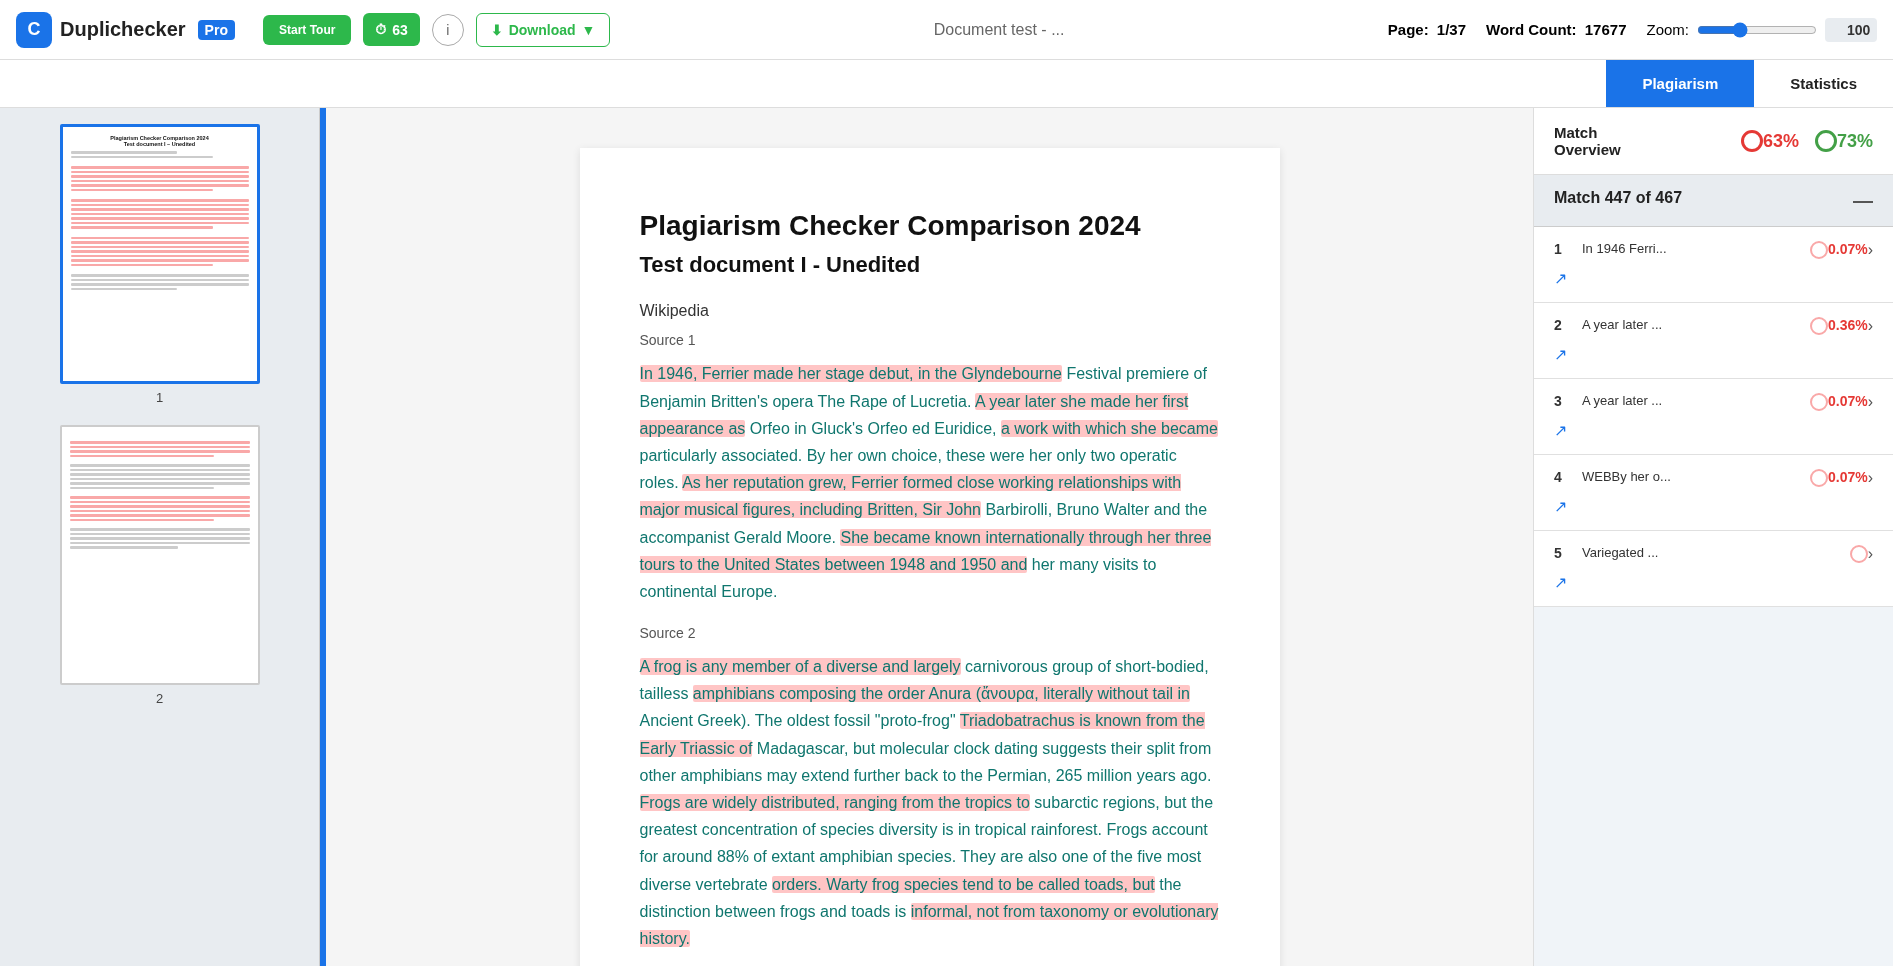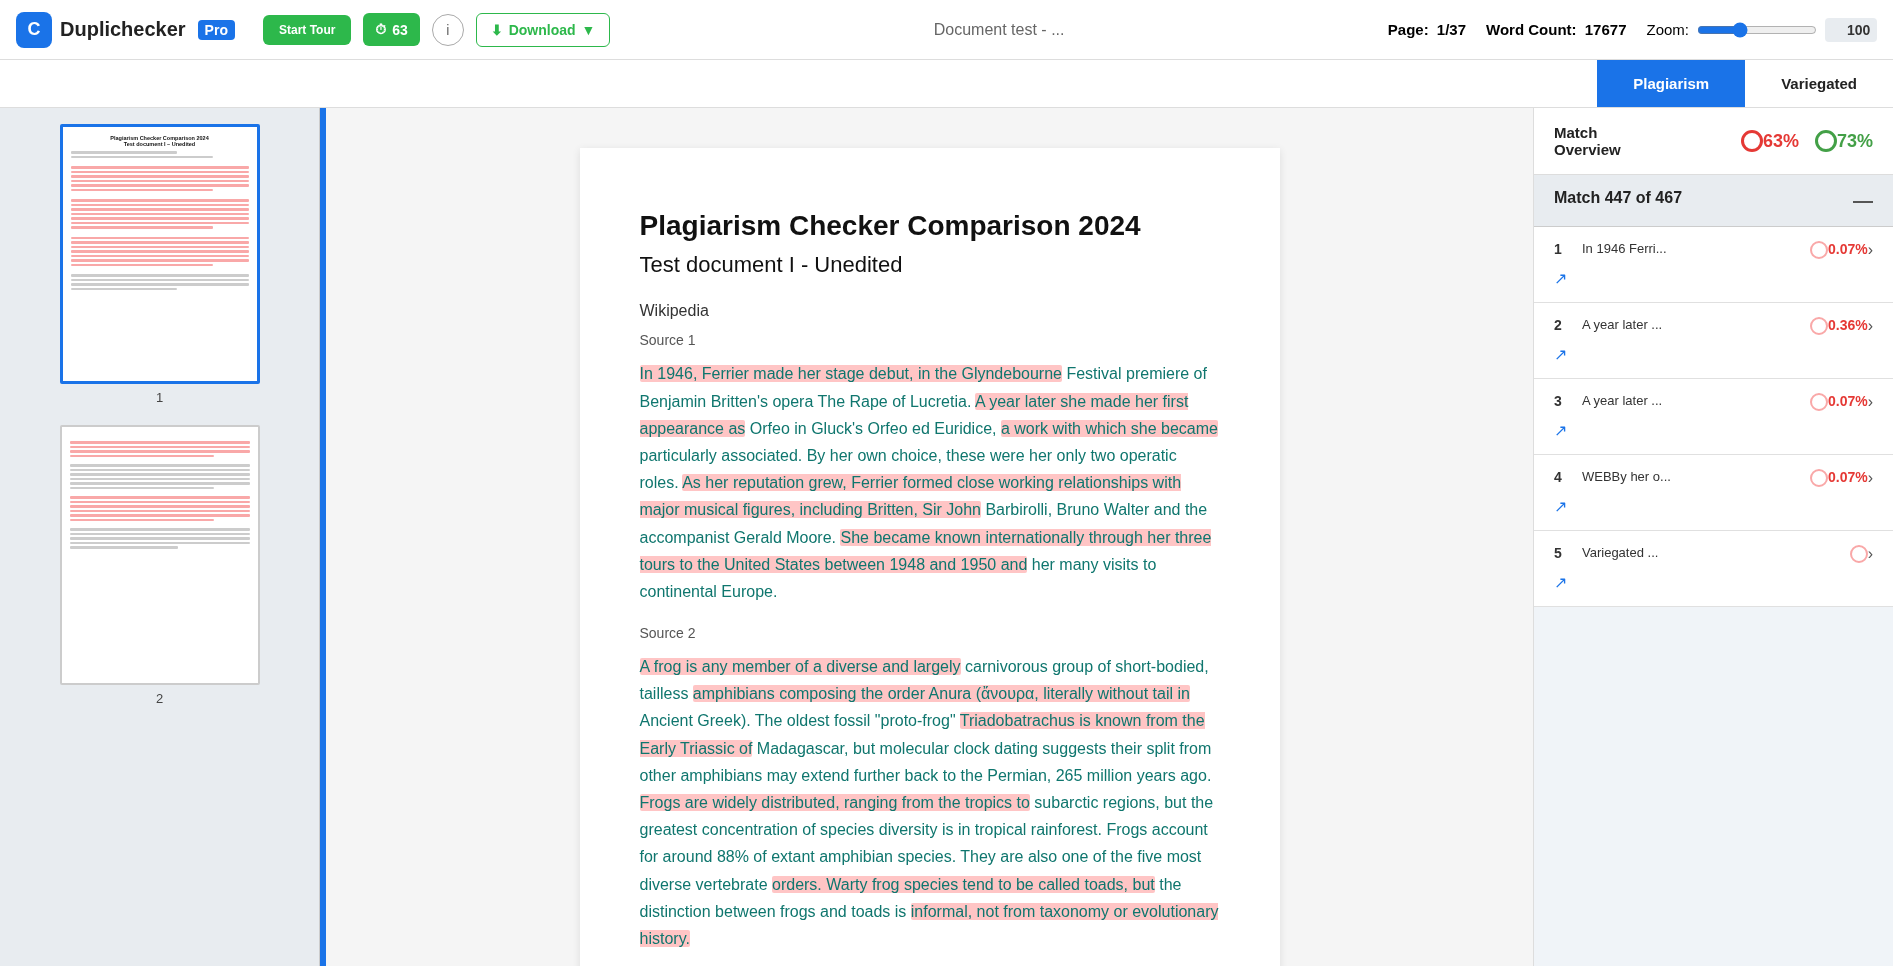--- a/index.html
+++ b/index.html
@@ -192,21 +192,21 @@
     }
     .doc-heading {
       font-size: 28px;
       font-weight: 700;
       color: #111;
       margin-bottom: 8px;
       line-height: 1.3;
     }
     .doc-subheading {
       font-size: 22px;
-      font-weight: 400;
+      font-weight: 700;
       color: #111;
       margin-bottom: 24px;
     }
     .doc-source-title {
       font-size: 16px;
       color: #333;
       margin-bottom: 6px;
     }
     .doc-source-label {
       font-size: 14px;
@@ -393,21 +393,21 @@
       <div class="zoom-box">100</div>
     </div>
   </div>
 </div>
 
 <div class="tabs-bar">
   <button class="tab active">
     <span>Plagiarism</span>
   </button>
   <button class="tab inactive">
-    <span>Variegated</span>
+    <span>Statistics</span>
   </button>
 </div>
 
 <div class="main">
 
   <div class="sidebar scrollbar-hidden">
 
     <div class="thumb-container">
       <div class="thumb active-thumb">
         <div class="thumb-title">Plagiarism Checker Comparison 2024<br>Test document I – Unedited</div>

